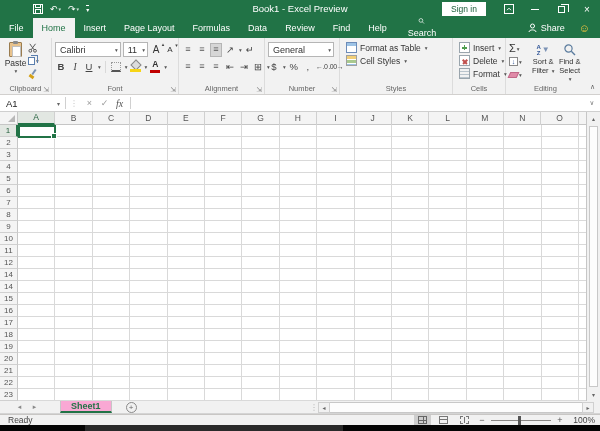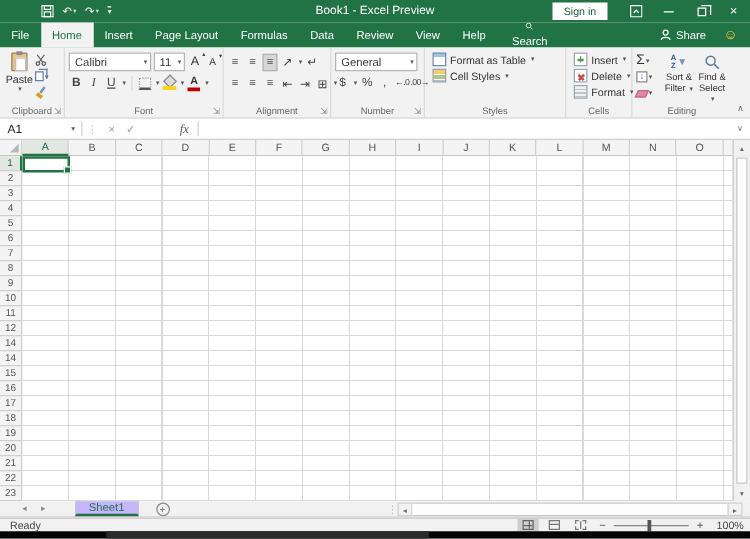--- a/index.html
+++ b/index.html
@@ -111,21 +111,21 @@
   .sf-funnel { font-size:8px; color:#7c93b5; margin-left:1px; }
   .ribbon-collapse { position:absolute; right:5px; bottom:3px; font-size:7px; color:#666; }
 
   
   .fbar { position:absolute; top:95px; left:0; width:600px; height:17px; background:#fff; border-bottom:1px solid #cfcfcf; display:flex; align-items:center; }
   .namebox { width:52px; height:16px; display:flex; align-items:center; padding-left:6px; font-size:9.5px; color:#222; }
   .nb-dd { width:13px; text-align:center; font-size:6px; color:#666; }
   .nb-div { width:1px; height:12px; background:#d0d0d0; }
   .fdots { color:#c0c0c0; font-size:8px; padding:0 4px; }
   .fbtn { width:15px; text-align:center; color:#9b9b9b; font-size:9px; }
-  .fx { font-family:"Liberation Serif", serif; font-style:italic; color:#555; font-size:10px;margin-left:28px; }
+  .fx { font-family:"Liberation Serif", serif; font-style:italic; color:#555; font-size:10px; }
   .finput-div { width:1px; height:12px; background:#d0d0d0; margin:0 3px; }
   .finput { flex:1; height:14px; border:none; outline:none; font-size:9.5px; font-family:"Liberation Sans", sans-serif; background:transparent; }
   .f-expand { width:16px; text-align:center; font-size:6.5px; color:#777; }
 
   
   .sheet { position:absolute; top:112px; left:0; width:600px; height:289px; background:#fff; }
   .corner { position:absolute; top:0; left:0; width:18px; height:13px; background:#f4f4f4; border-right:1px solid #c6c6c6; border-bottom:1px solid #c6c6c6; }
   .corner::after { content:""; position:absolute; right:2px; bottom:2px; border-left:7px solid transparent; border-bottom:7px solid #b8b8b8; }
   .colheaders { position:absolute; top:0; left:18px; width:568px; height:13px; display:flex; border-bottom:1px solid #c6c6c6; background:#f4f4f4; }
   .colh { width:37.4px; height:13px; flex:0 0 auto; border-right:1px solid #d0d0d0; font-size:8.5px; color:#555; text-align:center; line-height:12px; }
@@ -141,21 +141,21 @@
   .selbox::after { content:""; position:absolute; right:-3px; bottom:-3px; width:4px; height:4px; background:#217346; border:1px solid #fff; }
   .vscroll { position:absolute; top:0; right:0; width:14px; height:289px; background:#f1f1f1; border-left:1px solid #c6c6c6; }
   .vs-btn { height:13px; display:flex; align-items:center; justify-content:center; font-size:6px; color:#666; }
   .vs-down { position:absolute; bottom:0; left:0; right:0; }
   .vs-thumb { position:absolute; top:14px; bottom:14px; left:2px; right:2px; background:#fdfdfd; border:1px solid #c8c8c8; }
 
   
   .tabbar { position:absolute; top:401px; left:0; width:600px; height:13px; background:#f1f1f1; border-bottom:1px solid #d4d4d4; display:flex; align-items:stretch; font-size:9px; }
   .tb-nav { width:15px; display:flex; align-items:center; justify-content:center; color:#8a8a8a; font-size:7px; }
   .tb-nav:first-child { margin-left:12px; }
-  .sheet-tab { margin-left:18px; background:#c4b5fd; border-left:1px solid #c6c6c6; border-right:1px solid #c6c6c6; border-bottom:2px solid #217346; color:#217346; font-weight:normal; font-size:9px; display:flex; align-items:center; padding:0 10px; }
+  .sheet-tab { margin-left:18px; background:#f9a8d4; border-left:1px solid #c6c6c6; border-right:1px solid #c6c6c6; border-bottom:2px solid #217346; color:#217346; font-weight:bold; font-size:9px; display:flex; align-items:center; padding:0 10px; }
   .add-sheet { width:11px; height:11px; border:1px solid #8a8a8a; border-radius:50%; color:#666; font-size:8px; line-height:9px; text-align:center; align-self:center; margin-left:14px; }
   .tb-split { position:absolute; left:310px; top:401px; height:13px; display:flex; align-items:center; color:#b0b0b0; font-size:8px; }
   .hscroll { position:absolute; left:318px; top:402px; width:276px; height:11px; display:flex; }
   .hs-btn { width:12px; height:11px; background:#f1f1f1; border:1px solid #d0d0d0; display:flex; align-items:center; justify-content:center; font-size:6px; color:#666; }
   .hs-thumb { flex:1; background:#fdfdfd; border:1px solid #c8c8c8; border-left:none; border-right:none; }
 
   
   .statusbar { position:absolute; top:414px; left:0; width:600px; height:11px; background:#f1f1f1; border-top:1px solid #c8c6c4; display:flex; align-items:center; font-size:8.5px; color:#444; }
   .sb-mode { padding-left:8px; }
   .sb-right { margin-left:auto; display:flex; align-items:center; gap:4px; padding-right:5px; }
@@ -223,21 +223,21 @@
   <div class="tabrow">
     <nav class="tabs">
 
     <span class="tab">File</span>
         <span class="tab active">Home</span>
         <span class="tab">Insert</span>
         <span class="tab">Page Layout</span>
         <span class="tab">Formulas</span>
         <span class="tab">Data</span>
         <span class="tab">Review</span>
-        <span class="tab">View</span>
+        <span class="tab">Find</span>
         <span class="tab">Help</span>
       </nav>
     <div class="rt-search">
       <svg width="9" height="9" viewBox="0 0 9 9">
           <circle cx="3.6" cy="3.6" r="2.8" fill="none" stroke="#fff"></circle>
           <path d="M5.8 5.8 L8.3 8.3" stroke="#fff"></path>
         </svg>
       <span>Search</span>
     </div>
     <div class="rt-share">

